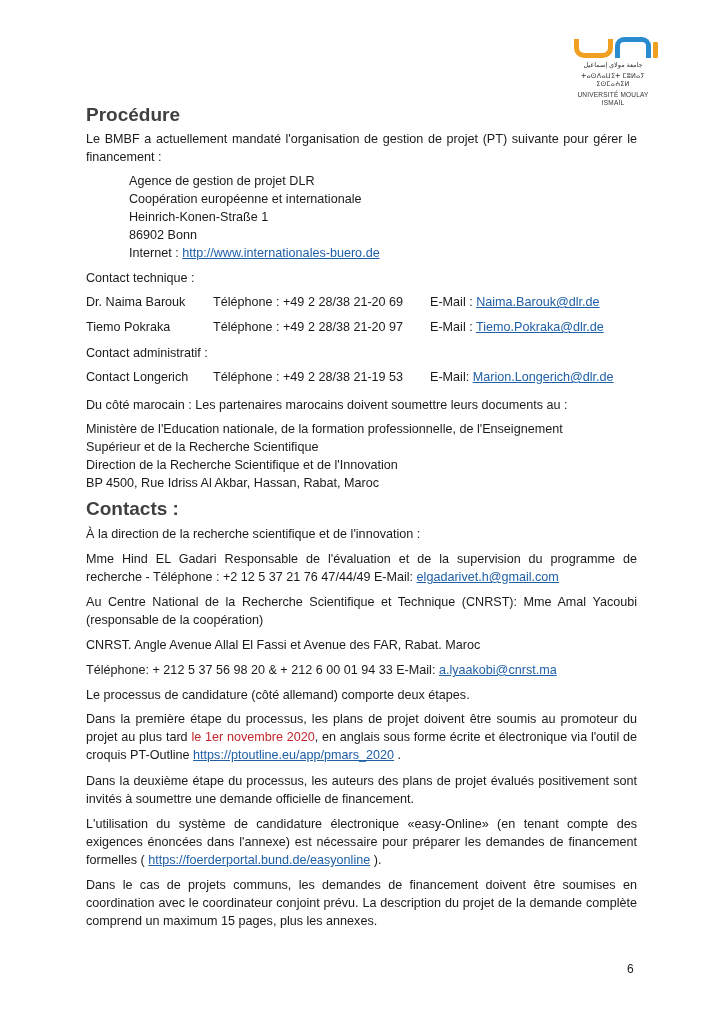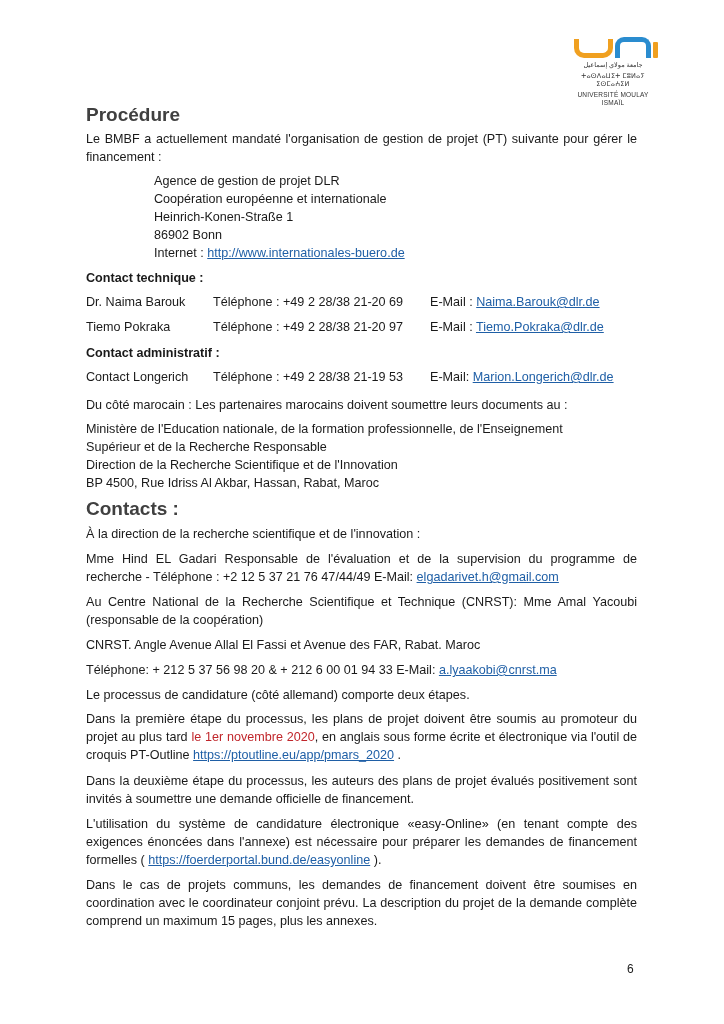--- a/index.html
+++ b/index.html
@@ -15,23 +15,23 @@
   .logo-m { width: 28px; height: 16px; border: 5px solid #2a8ccf; border-bottom: none; border-radius: 9px 9px 0 0; }
   .logo-i { width: 5px; height: 16px; background: #f0a020; border-radius: 1px; }
   .logo-text { font-size: 6.5px; line-height: 8px; color: #333; text-align: center; margin-top: 3px; letter-spacing: 0.2px; }
   h2 {
     position: absolute; margin: 0; font-weight: bold; color: #404040;
     font-size: 19px;
   }
   p, .line { position: absolute; margin: 0; line-height: 18px; }
   .justify { text-align: justify; width: 551px; }
   a { color: #1f5fa6; text-decoration: underline; }
-  .bold { font-weight: bold; }
+  .bold { font-weight: normal; }
   .red { color: #c0262b; }
-  .indent { left: 43px; margin-left: 25px; }
+  .indent { left: 43px; }
   .col-name { position: absolute; left: 0; }
   .col-tel { position: absolute; left: 127px; }
   .col-mail { position: absolute; left: 344px; }
   .center { width: 551px; }
   .pagenum { position: absolute; left: 627px; top: 962px; font-size: 12px; }
 </style>
 </head>
 <body>
 
 <div class="logo">
@@ -75,21 +75,21 @@
 
   <div class="line" style="top:368px; width:551px">
     <span class="col-name">Contact Longerich</span>
     <span class="col-tel">Téléphone : +49 2 28/38 21-19 53</span>
     <span class="col-mail"><span>E-Mail: </span><a>Marion.Longerich@dlr.de</a></span>
   </div>
 
   <p style="top:396px">Du côté marocain : Les partenaires marocains doivent soumettre leurs documents au :</p>
 
   <div class="line center" style="top:420px">Ministère de l'Education nationale, de la formation professionnelle, de l'Enseignement</div>
-  <div class="line center" style="top:438px">Supérieur et de la Recherche Responsable</div>
+  <div class="line center" style="top:438px">Supérieur et de la Recherche Scientifique</div>
   <div class="line center" style="top:456px">Direction de la Recherche Scientifique et de l'Innovation</div>
   <div class="line center" style="top:474px">BP 4500, Rue Idriss Al Akbar, Hassan, Rabat, Maroc</div>
 
   <h2 style="top:498px">Contacts :</h2>
 
   <p style="top:525px">À la direction de la recherche scientifique et de l'innovation :</p>
 
   <p class="justify" style="top:550px">
     <span>Mme Hind EL Gadari Responsable de l'évaluation et de la supervision du programme de recherche - Téléphone : +2 12 5 37 21 76 47/44/49 E-Mail: </span><a>elgadarivet.h@gmail.com</a>
   </p>

